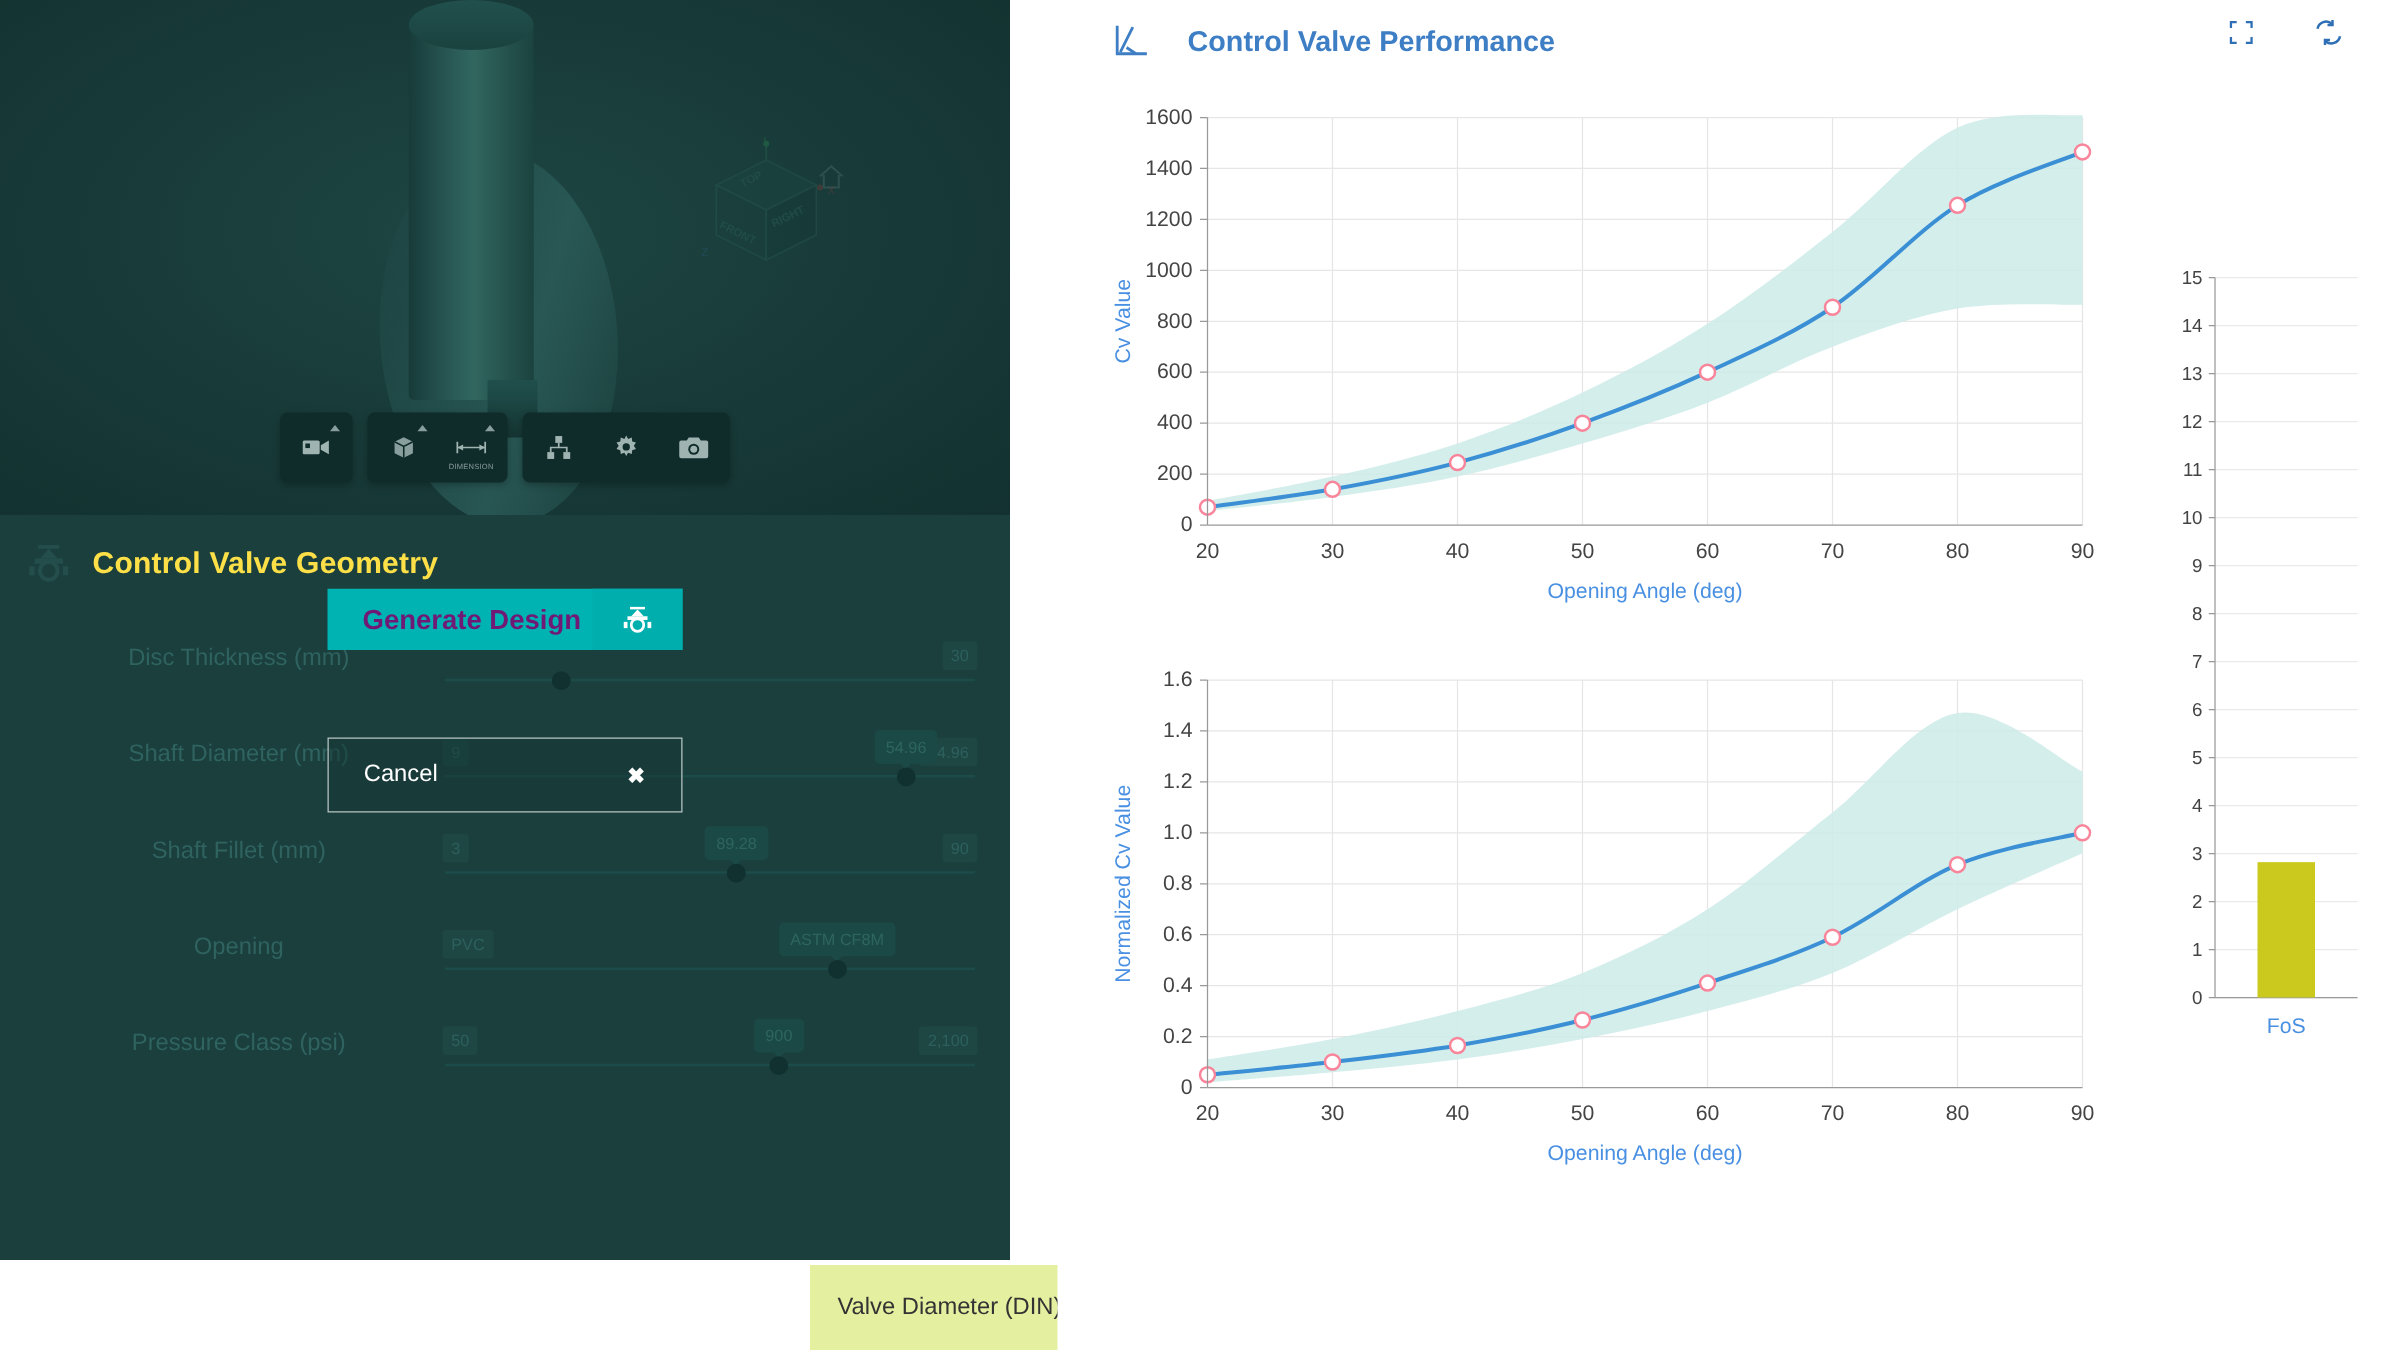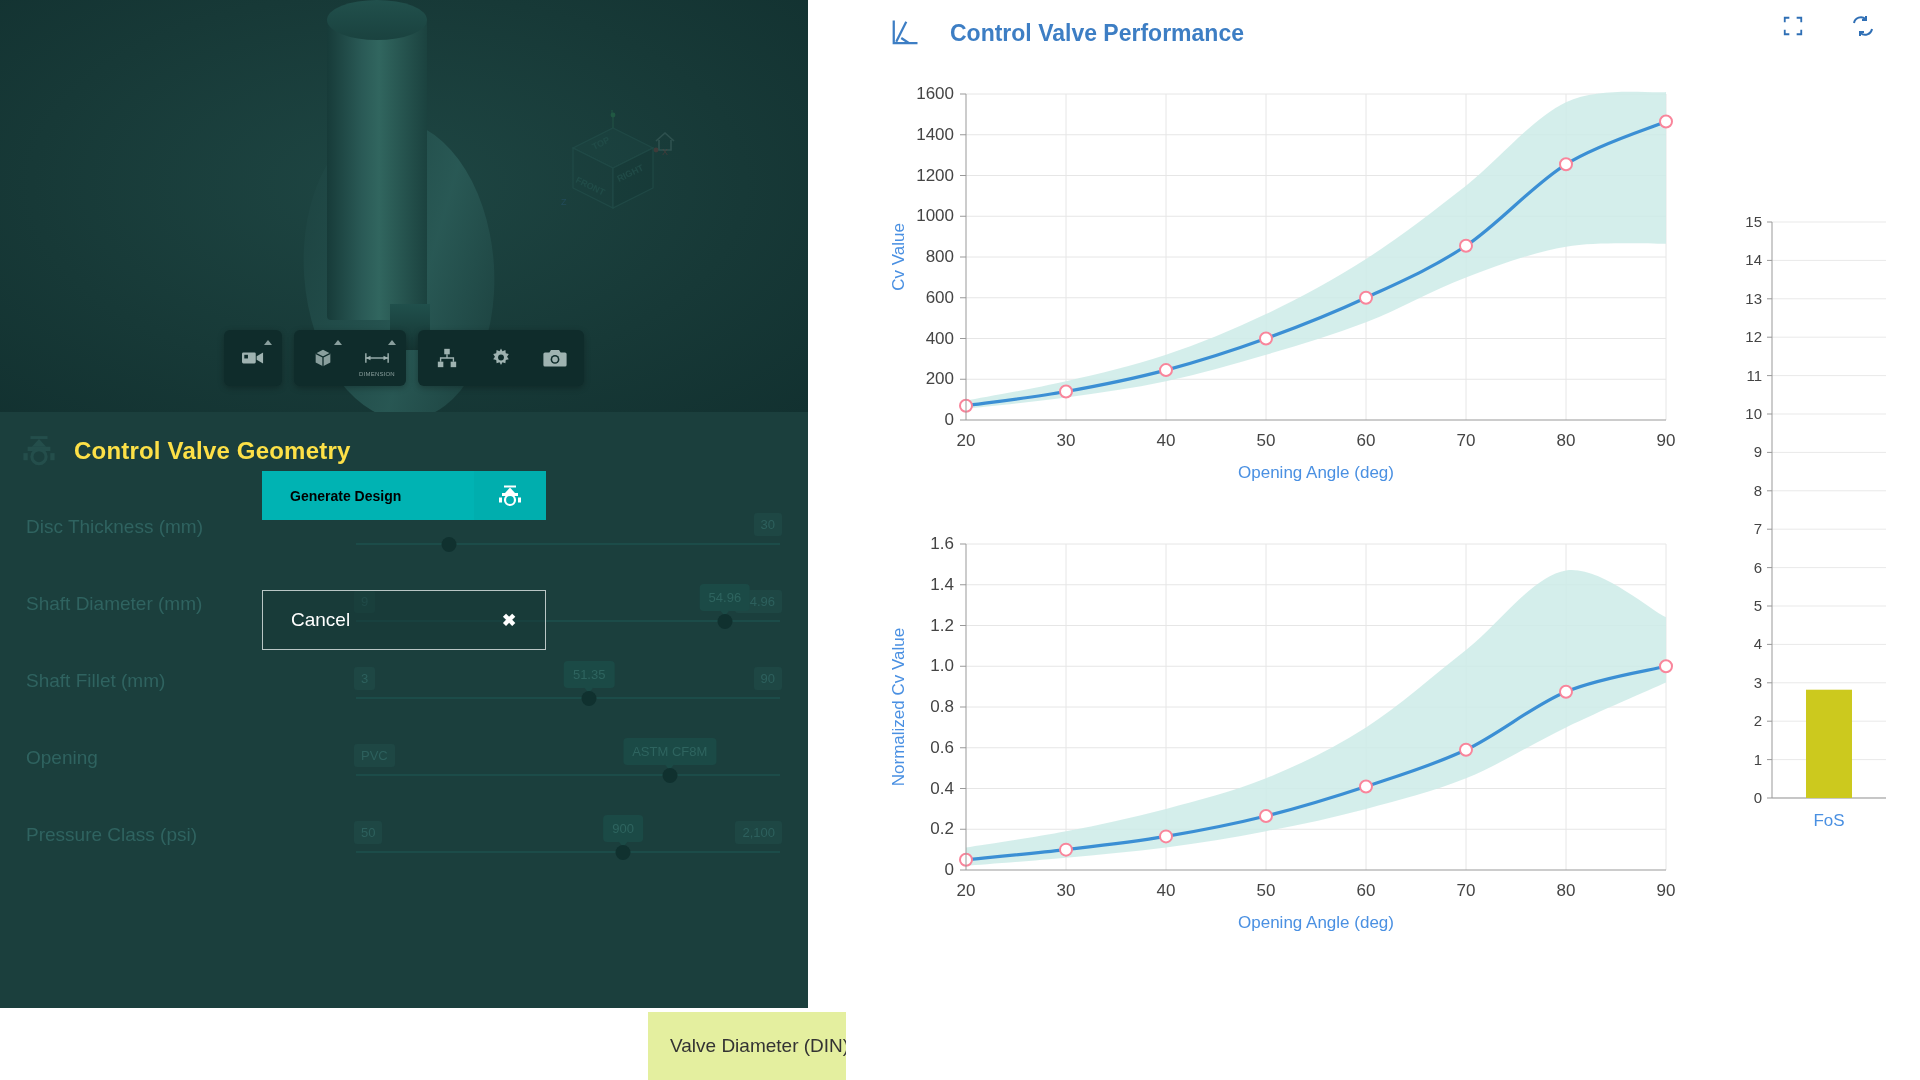--- a/index.html
+++ b/index.html
@@ -90,21 +90,21 @@
   .panel-head .icon{ width:34px;height:34px; opacity:.5; }
   .panel-title{
     font-size:24px; font-weight:bold; color:#fde047; letter-spacing:.2px;
   }
   .rows{ position:absolute; top:76px; left:0; width:808px; }
   .row{
     position:relative; height:77px; display:flex; align-items:center;
   }
   .row-label{
     width:356px; padding-left:26px;
-    font-size:19px; color:#2f6360;
+    font-size:19px; color:#2f6360;text-align:center;
   }
   .slider-wrap{ position:relative; width:424px; height:60px; }
   .slider-track{
     position:absolute; left:0; right:0; top:46px; height:2px; background:#1c4c49;
   }
   .slider-knob{
     position:absolute; top:40px; width:15px; height:15px; border-radius:50%;
     background:#10312f; transform:translateX(-50%); cursor:pointer;
   }
   .tick-min, .tick-max{
@@ -125,21 +125,21 @@
     border-top:6px solid #1b4a46;
   }
 
   
   .action-generate{
     position:absolute; left:262px; top:471px; width:284px; height:49px;
     background:#00b3b3; display:flex; align-items:center;
     cursor:pointer;
   }
   .action-generate .txt{
-    flex:1; padding-left:28px; color:#000000; font-size:14px; font-weight:bold;
+    flex:1; padding-left:28px; color:#701a75; font-size:22px; font-weight:bold;
   }
   .action-generate .ico{
     width:72px; height:49px; background:#00aeae;
     display:flex; align-items:center; justify-content:center;
   }
   .action-cancel{
     position:absolute; left:262px; top:567px; width:284px; height:60px;
     border:1px solid #b9c6c5; display:flex; align-items:center;
     background:rgba(22,57,55,.55); cursor:pointer;margin-top:23px;
   }
@@ -341,21 +341,21 @@
               <span class="bubble" style="left:87%">54.96</span>
               <div class="slider-track"></div>
               <div class="slider-knob" style="left:87%"></div>
             </div>
           </div>
           <div class="row">
             <div class="row-label">Shaft Fillet (mm)</div>
             <div class="slider-wrap">
               <span class="tick-min">3</span>
               <span class="tick-max">90</span>
-              <span class="bubble" style="left:55%">51.35</span>
+              <span class="bubble" style="left:55%">89.28</span>
               <div class="slider-track"></div>
               <div class="slider-knob" style="left:55%"></div>
             </div>
           </div>
           <div class="row">
             <div class="row-label">Opening</div>
             <div class="slider-wrap">
               <span class="tick-min">PVC</span>
               <span class="bubble" style="left:74%">ASTM CF8M</span>
               <div class="slider-track"></div>

